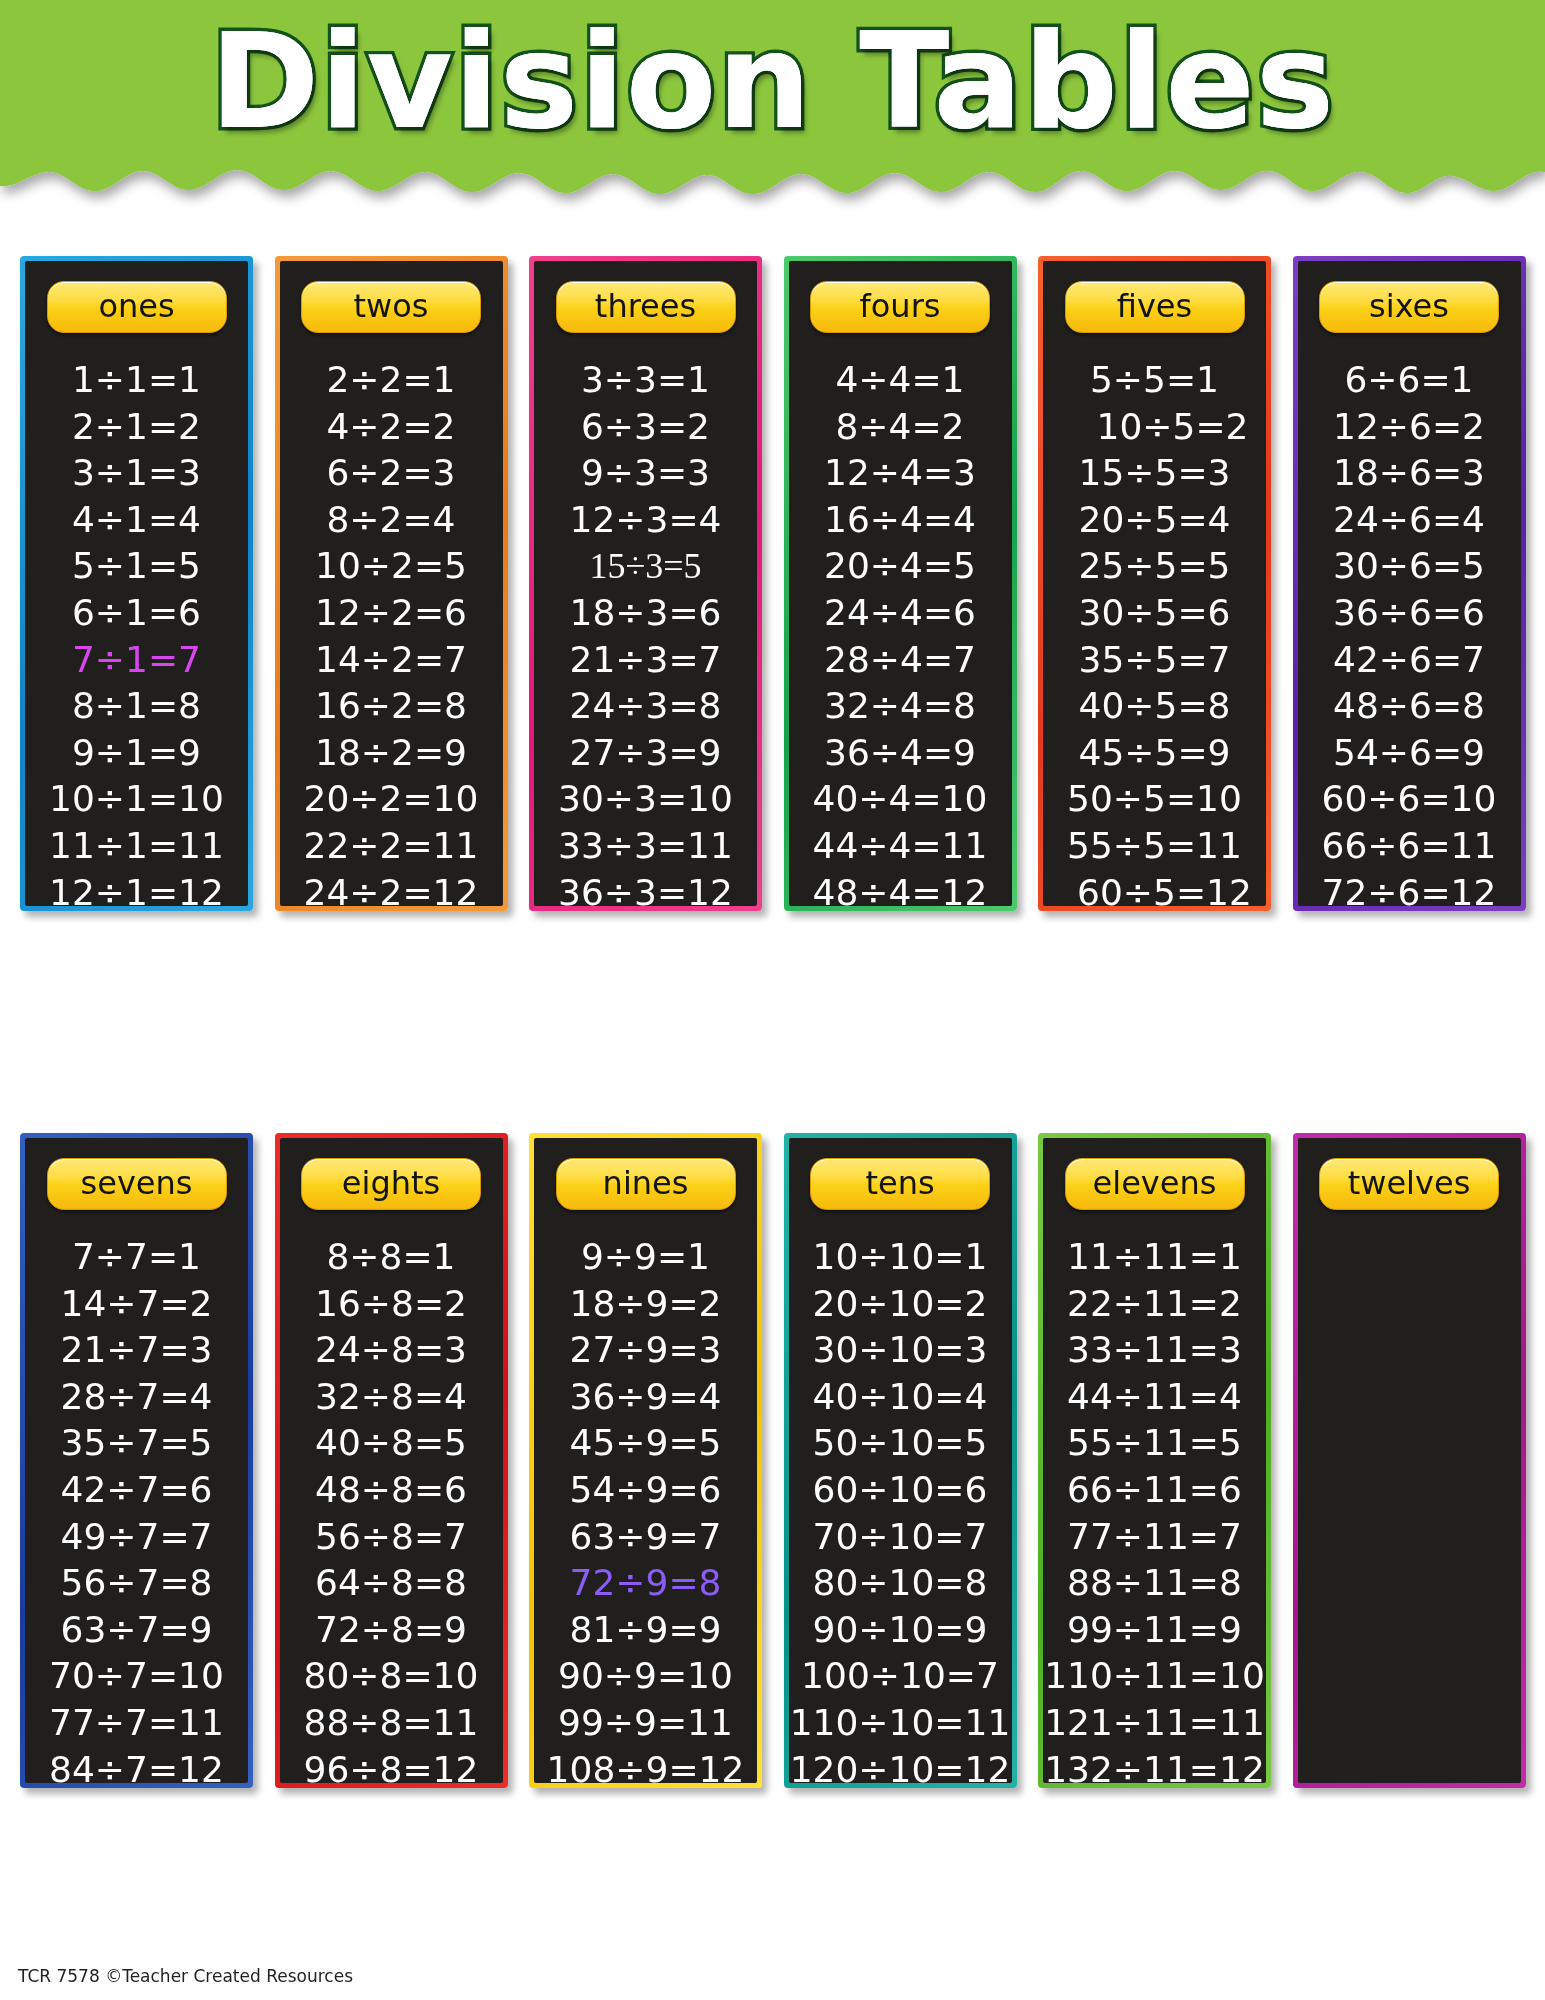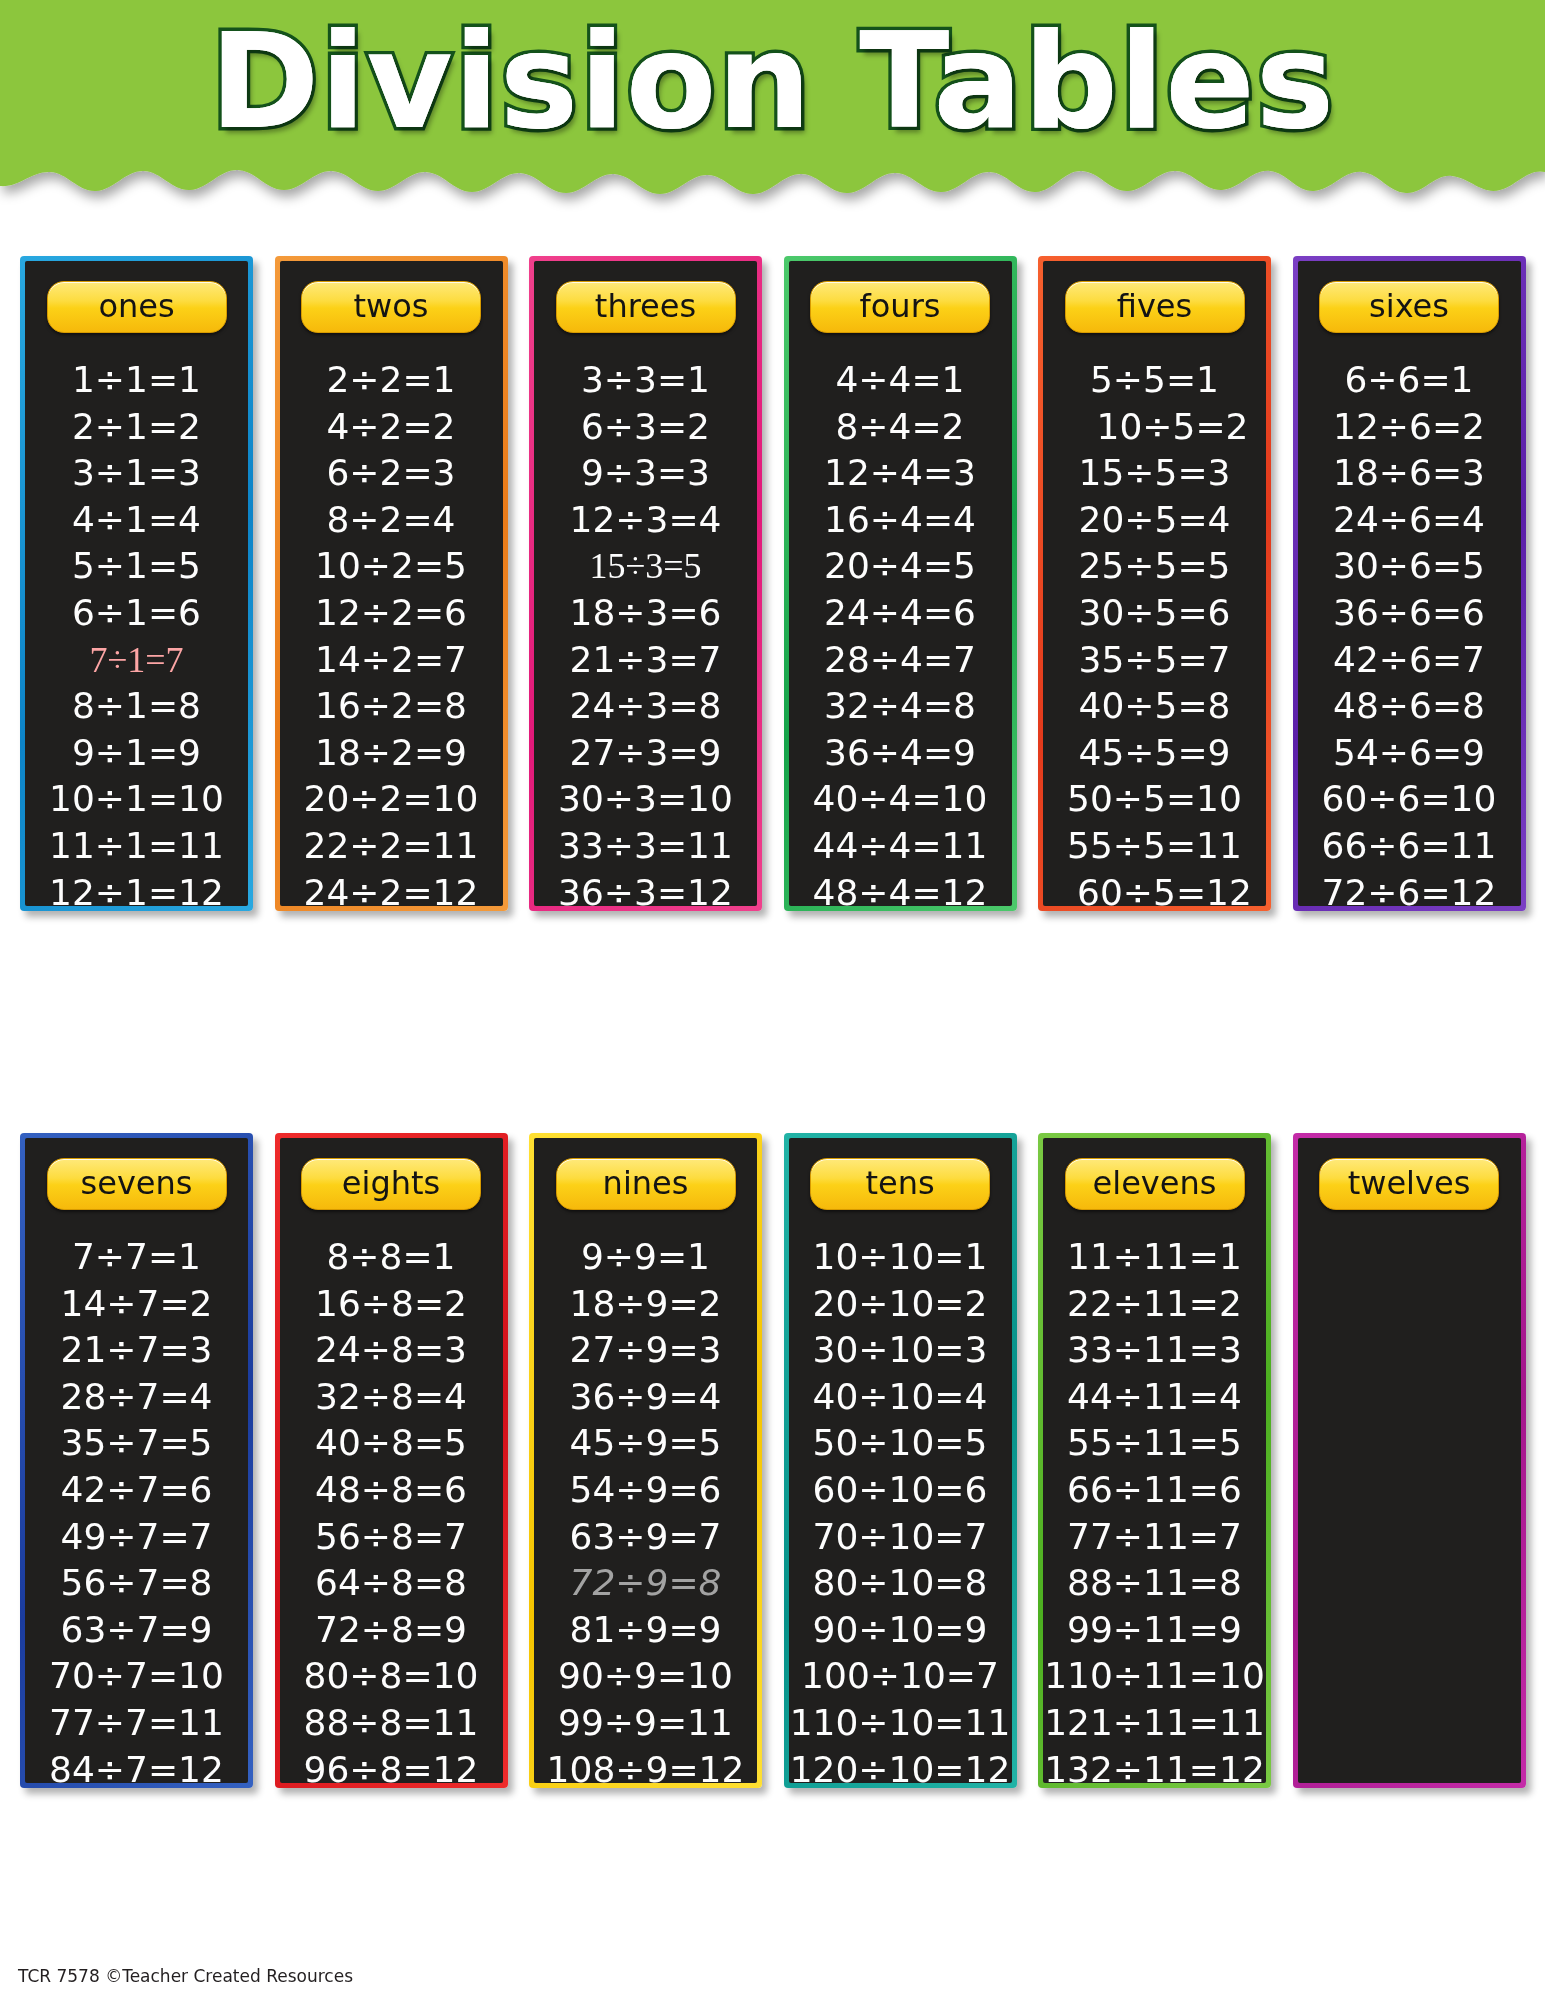--- a/index.html
+++ b/index.html
@@ -148,21 +148,21 @@
     <div class="panel" style="left: 20px; top: 243px; width: 233px; height: 655px; background: linear-gradient(135deg, rgb(41, 168, 224) 0%, rgb(13, 132, 200) 55%, rgb(41, 168, 224) 100%);">
       <div class="panel-inner" style="background: rgb(32, 31, 30);">
         <div class="badge">ones</div>
         <div class="eqs">
           <div class="eq" style="color: rgb(253, 253, 253);">1÷1=1</div>
           <div class="eq" style="color: rgb(253, 253, 253);">2÷1=2</div>
           <div class="eq" style="color: rgb(253, 253, 253);">3÷1=3</div>
           <div class="eq" style="color: rgb(253, 253, 253);">4÷1=4</div>
           <div class="eq" style="color: rgb(253, 253, 253);">5÷1=5</div>
           <div class="eq" style="color: rgb(253, 253, 253);">6÷1=6</div>
-          <div class="eq" style="color: #fca5a5; font-family: Liberation Serif, serif;">7÷1=7</div>
+          <div class="eq" style="color: #d946ef;">7÷1=7</div>
           <div class="eq" style="color: rgb(253, 253, 253);">8÷1=8</div>
           <div class="eq" style="color: rgb(253, 253, 253);">9÷1=9</div>
           <div class="eq" style="color: rgb(253, 253, 253);">10÷1=10</div>
           <div class="eq" style="color: rgb(253, 253, 253);">11÷1=11</div>
           <div class="eq" style="color: rgb(253, 253, 253);">12÷1=12</div>
         </div>
       </div>
     </div>
     <div class="panel" style="left: 274.5px; top: 243px; width: 233px; height: 655px; background: linear-gradient(135deg, rgb(244, 154, 58) 0%, rgb(233, 123, 25) 55%, rgb(244, 154, 58) 100%);">
       <div class="panel-inner" style="background: rgb(32, 31, 30);">
@@ -301,21 +301,21 @@
       <div class="panel-inner" style="background: rgb(32, 31, 30);">
         <div class="badge">nines</div>
         <div class="eqs">
           <div class="eq" style="color: rgb(253, 253, 253);">9÷9=1</div>
           <div class="eq" style="color: rgb(253, 253, 253);">18÷9=2</div>
           <div class="eq" style="color: rgb(253, 253, 253);">27÷9=3</div>
           <div class="eq" style="color: rgb(253, 253, 253);">36÷9=4</div>
           <div class="eq" style="color: rgb(253, 253, 253);">45÷9=5</div>
           <div class="eq" style="color: rgb(253, 253, 253);">54÷9=6</div>
           <div class="eq" style="color: rgb(253, 253, 253);">63÷9=7</div>
-          <div class="eq" style="color: #a3a3a3; font-style: italic;">72÷9=8</div>
+          <div class="eq" style="color: #8b5cf6;">72÷9=8</div>
           <div class="eq" style="color: rgb(253, 253, 253);">81÷9=9</div>
           <div class="eq" style="color: rgb(253, 253, 253);">90÷9=10</div>
           <div class="eq" style="color: rgb(253, 253, 253);">99÷9=11</div>
           <div class="eq" style="color: rgb(253, 253, 253);">108÷9=12</div>
         </div>
       </div>
     </div>
     <div class="panel" style="left: 783.5px; top: 1120px; width: 233px; height: 655px; background: linear-gradient(135deg, rgb(34, 179, 166) 0%, rgb(6, 145, 137) 55%, rgb(34, 179, 166) 100%);">
       <div class="panel-inner" style="background: rgb(32, 31, 30);">
         <div class="badge">tens</div>

